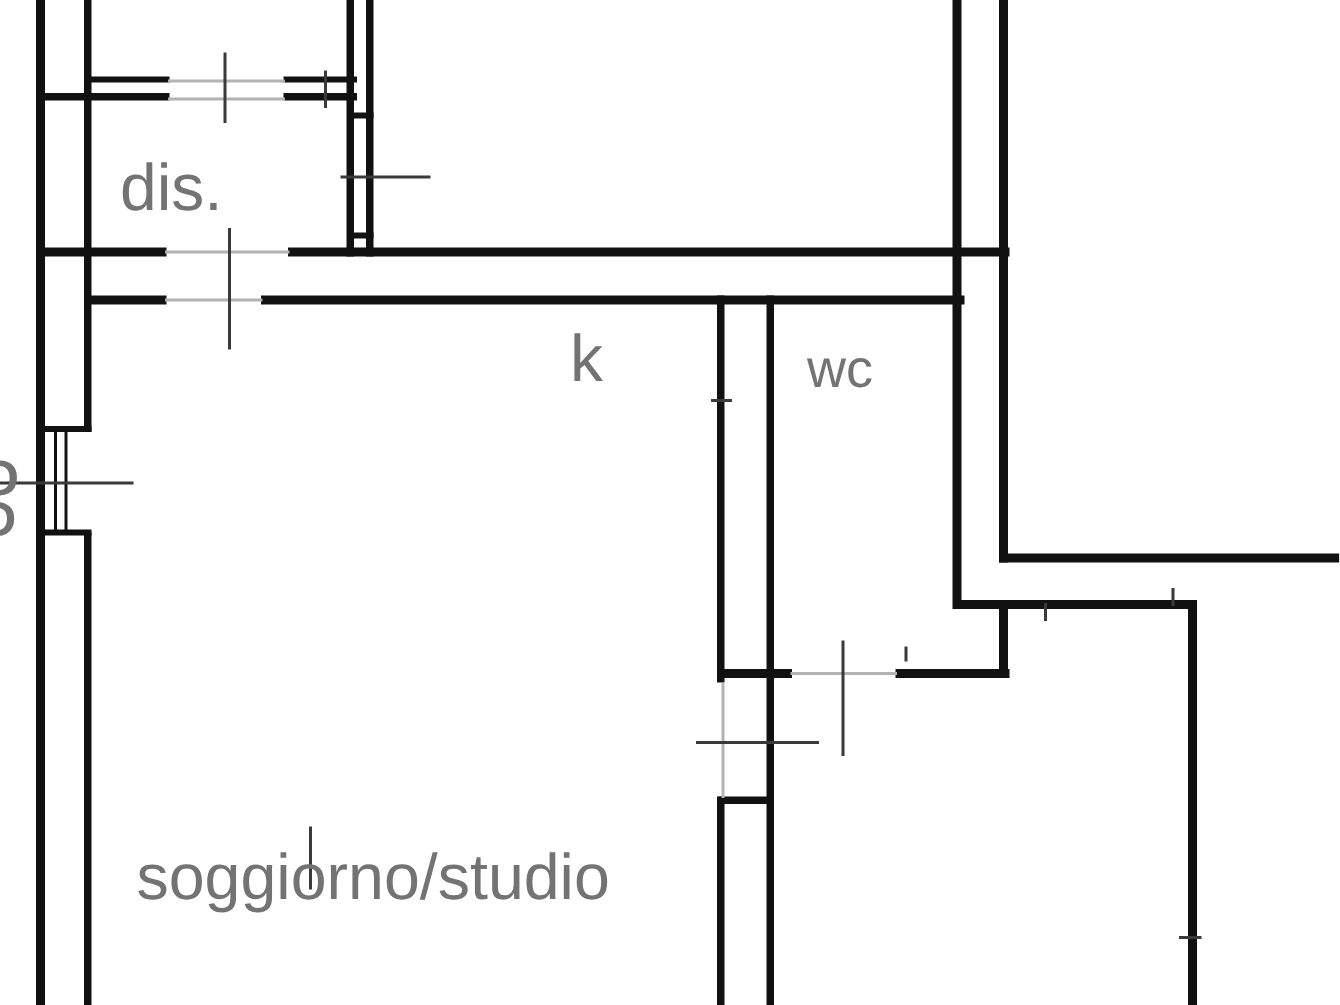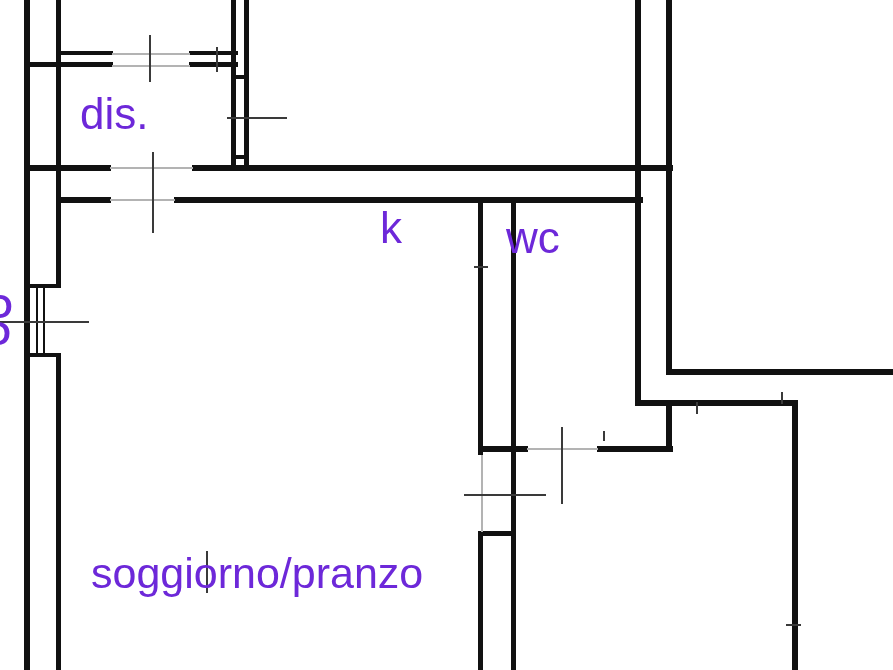--- a/index.html
+++ b/index.html
@@ -6,28 +6,29 @@
   .plan{
     position:relative;
     width:893px;height:670px;
     background:#fff;
     overflow:hidden;
     font-family:"Liberation Sans", sans-serif;
   }
   .plan svg{position:absolute;left:0;top:0;}
   .lbl{
     position:absolute;
-    color:#6d28d9;
+    color:#737373;
     font-family:"Liberation Sans", sans-serif;
     white-space:nowrap;
     line-height:1;
+    margin-top:12px;
   }
   .lbl-dis      {left:80px;  top:92px;  font-size:44px;}
   .lbl-k        {left:380px; top:206px; font-size:44px;}
-  .lbl-wc       {left:506px; top:216px; font-size:44px;}
+  .lbl-wc       {left:538px; top:216px; font-size:36px;}
   .lbl-sogg     {left:91px;  top:552px; font-size:43px;}
   .lbl-studio   {left:561px; top:619px; font-size:44px;}
   .lbl-win-o    {left:-13px; top:290px; font-size:33px; font-weight:bold;}
   .lbl-win-d    {left:-13px; top:317px; font-size:33px; font-weight:bold;}
 </style>
 </head>
 <body>
 
 <div class="plan">
 
@@ -104,18 +105,18 @@
       <rect x="696" y="402" width="2" height="12"></rect>
       <rect x="781" y="392" width="2" height="12"></rect>
       <rect x="786" y="624" width="15" height="2"></rect>
       <rect x="474" y="266" width="14" height="2"></rect>
     </g>
   </svg>
 
   <div class="lbl lbl-dis">dis.</div>
   <div class="lbl lbl-k">k</div>
   <div class="lbl lbl-wc">wc</div>
-  <div class="lbl lbl-sogg">soggiorno/pranzo</div>
+  <div class="lbl lbl-sogg">soggiorno/studio</div>
 
   <div class="lbl lbl-win-o">O</div>
   <div class="lbl lbl-win-d">D</div>
 
 </div>
 
 </body></html>

